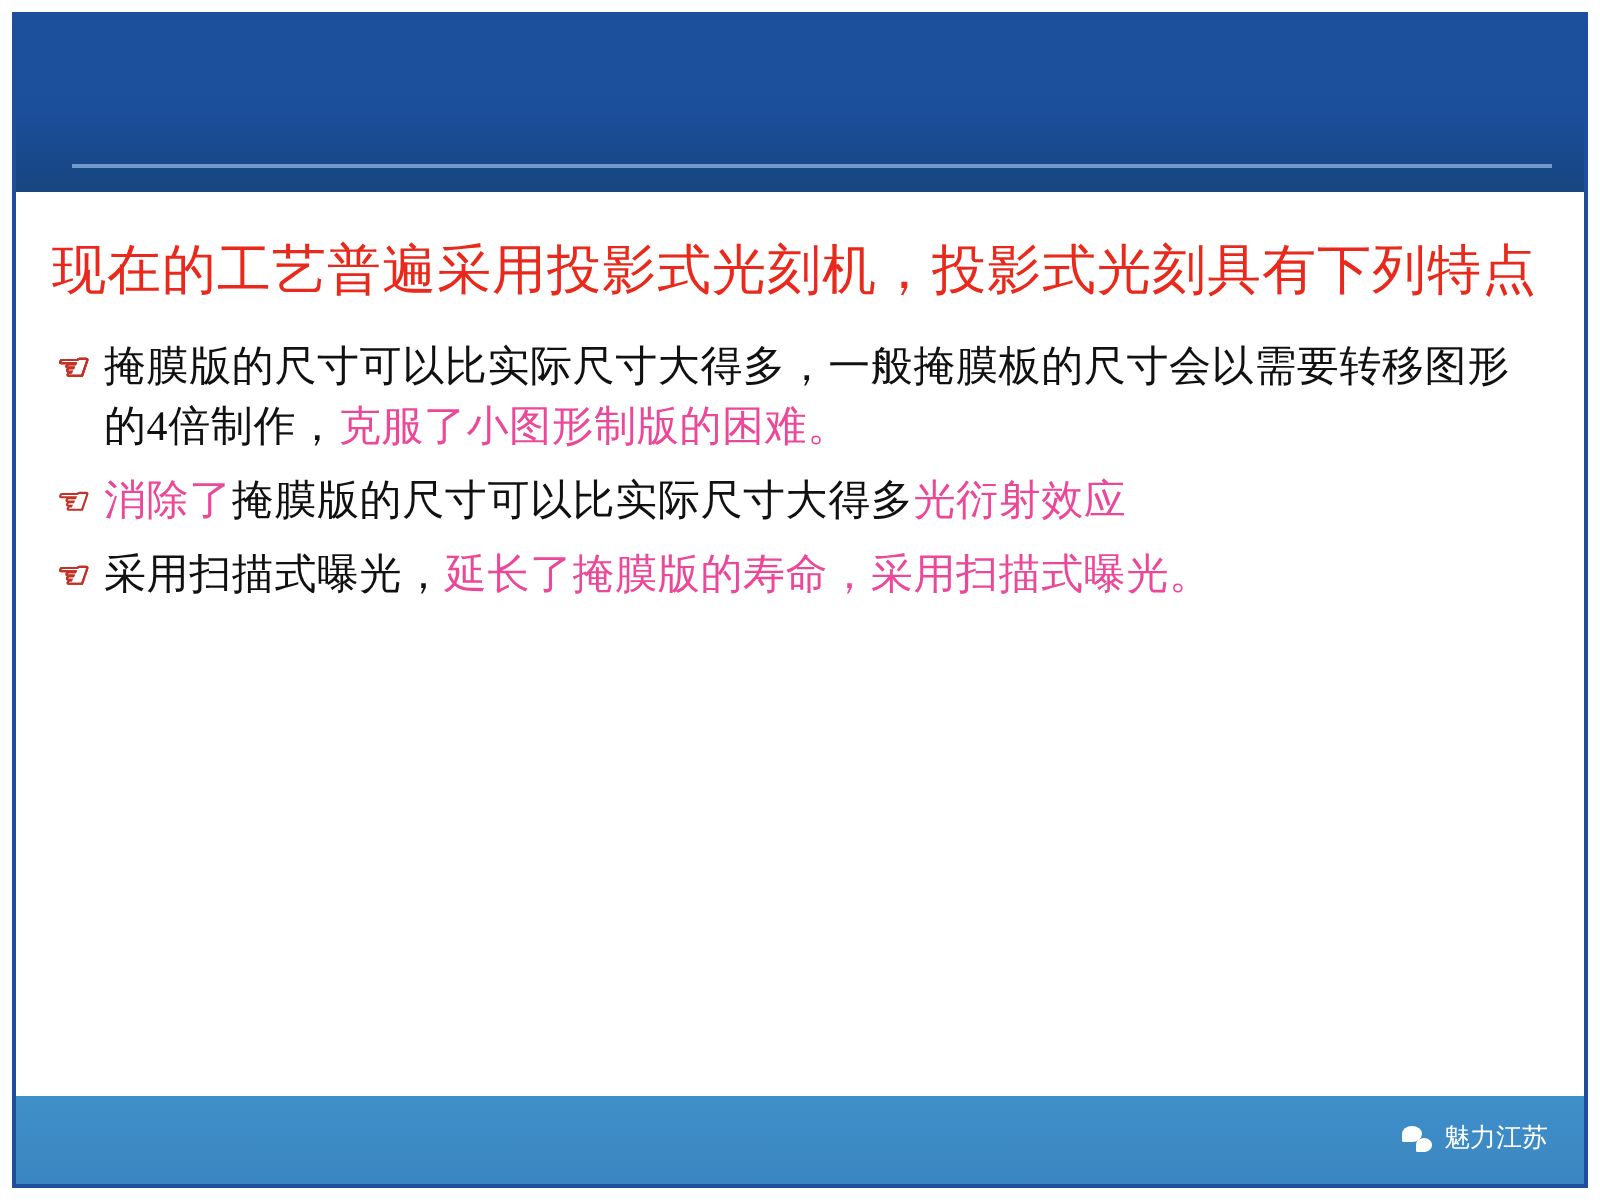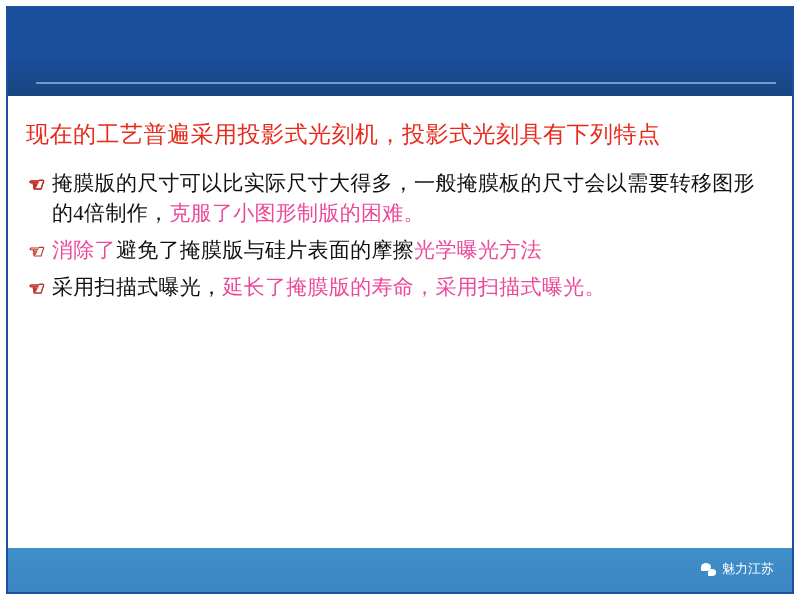--- a/index.html
+++ b/index.html
@@ -63,21 +63,21 @@
   }
   
   .content {
     position: absolute;
     left: 26px;
     top: 118px;
     width: 748px;
   }
   .lead {
     color: #e8291c;
-    font-size: 23px;
+    font-size: 27px;
     line-height: 34px;
     font-family: "Liberation Serif", serif;
     margin-bottom: 16px;
     letter-spacing: 0.5px;
   }
   ul.bullets {
     list-style: none;
     margin: 0;
     padding: 0;
   }
@@ -160,21 +160,21 @@
   <div class="header">
     <div class="header-underline"></div>
   </div>
 
   <div class="content">
     <div class="lead">现在的工艺普遍采用投影式光刻机，投影式光刻具有下列特点</div>
     <ul class="bullets">
         <li><span class="bullet-mark">☜</span></li>
         <li><span class="bullet-mark">☜</span></li>
         <li><span class="bullet-mark">☜</span><span>掩膜版的尺寸可以比实际尺寸大得多，一般掩膜板的尺寸会以需要转移图形的4倍制作，</span><span class="red">克服了小图形制版的困难。</span></li>
-        <li><span class="bullet-mark">☜</span><span class="red">消除了</span><span>避免了掩膜版与硅片表面的摩擦</span><span class="red">光学曝光方法</span></li>
+        <li><span class="bullet-mark">☜</span><span class="red">消除了</span><span>掩膜版的尺寸可以比实际尺寸大得多</span><span class="red">光衍射效应</span></li>
         <li><span class="bullet-mark">☜</span></li>
         <li><span class="bullet-mark">☜</span><span>采用扫描式曝光，</span><span class="red">延长了掩膜版的寿命，</span><span class="red">采用扫描式曝光。</span></li>
       </ul>
   </div>
 
   <div class="footer">
     <div class="wm">
       <span class="wm-icon"></span>
       <span>魅力江苏</span>
     </div>

